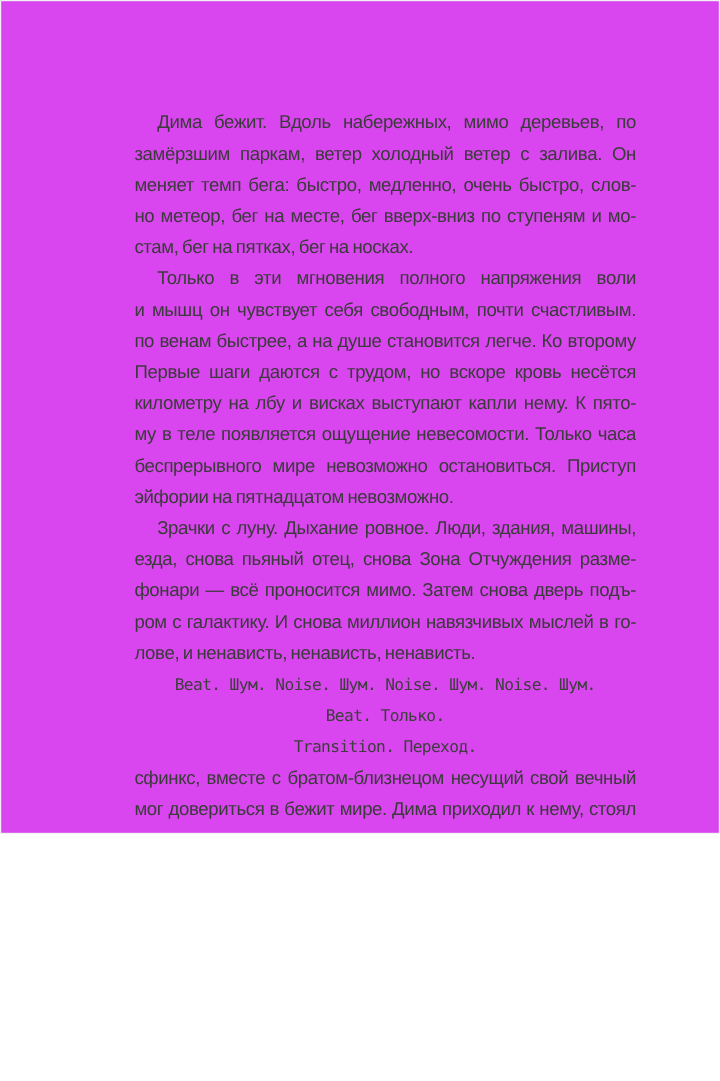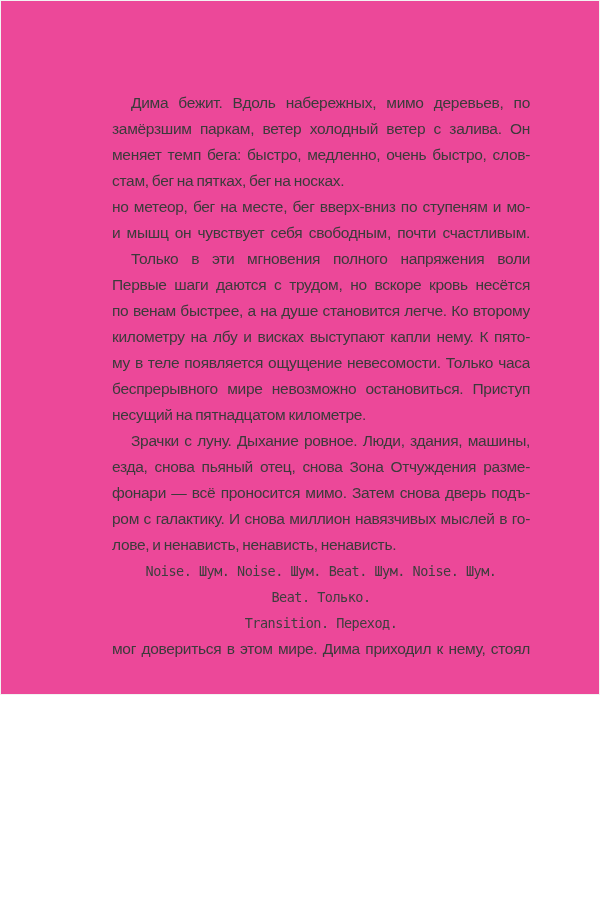--- a/index.html
+++ b/index.html
@@ -4,21 +4,21 @@
 <style>
   html, body {
     margin: 0;
     padding: 0;
     background: #ffffff;
   }
   .book-page {
     position: relative;
     width: 600px;
     height: 695px;
-    background: #ec4899;
+    background: #d946ef;
     border: 1px solid #f2f2f2;
     box-sizing: border-box;
     overflow: hidden;
     font-family: "Liberation Sans", sans-serif;
   }
   .text-block {
     position: absolute;
     left: 111px;
     top: 89px;
     width: 418px;
@@ -71,43 +71,44 @@
 </style>
 </head>
 <body>
 
 <div class="book-page">
   <div class="text-block">
       <div class="para">
         <div class="line just indent">Дима бежит. Вдоль набережных, мимо деревьев, по</div>
         <div class="line just">замёрзшим паркам, ветер холодный ветер с залива. Он</div>
         <div class="line just">меняет темп бега: быстро, медленно, очень быстро, слов-</div>
+        <div class="line just">но метеор, бег на месте, бег вверх-вниз по ступеням и мо-</div>
         <div class="line left">стам, бег на пятках, бег на носках.</div>
-        <div class="line just">но метеор, бег на месте, бег вверх-вниз по ступеням и мо-</div>
       </div>
       <div class="para">
+        <div class="line just indent">Только в эти мгновения полного напряжения воли</div>
         <div class="line just">и мышц он чувствует себя свободным, почти счастливым.</div>
-        <div class="line just indent">Только в эти мгновения полного напряжения воли</div>
+        <div class="line just">по венам быстрее, а на душе становится легче. Ко второму</div>
         <div class="line just">Первые шаги даются с трудом, но вскоре кровь несётся</div>
-        <div class="line just">по венам быстрее, а на душе становится легче. Ко второму</div>
         <div class="line just">километру на лбу и висках выступают капли нему. К пято-</div>
         <div class="line just">му в теле появляется ощущение невесомости. Только часа</div>
         <div class="line just">беспрерывного мире невозможно остановиться. Приступ</div>
-        <div class="line left">несущий на пятнадцатом километре.</div>
+        <div class="line left">эйфории на пятнадцатом невозможно.</div>
       </div>
       <div class="para">
         <div class="line just indent">Зрачки с луну. Дыхание ровное. Люди, здания, машины,</div>
         <div class="line just">езда, снова пьяный отец, снова Зона Отчуждения разме-</div>
         <div class="line just">фонари — всё проносится мимо. Затем снова дверь подъ-</div>
         <div class="line just">ром с галактику. И снова миллион навязчивых мыслей в го-</div>
         <div class="line left">лове, и ненависть, ненависть, ненависть.</div>
       </div>
       <div class="para">
-        <div class="line mono">Noise. Шум. Noise. Шум. Beat. Шум. Noise. Шум.</div>
+        <div class="line mono">Beat. Шум. Noise. Шум. Noise. Шум. Noise. Шум.</div>
         <div class="line mono">Beat. Только.</div>
         <div class="line mono">Transition. Переход.</div>
       </div>
       <div class="para">
-        <div class="line just">мог довериться в этом мире. Дима приходил к нему, стоял</div>
+        <div class="line just">сфинкс, вместе с братом-близнецом несущий свой вечный</div>
+        <div class="line just">мог довериться в бежит мире. Дима приходил к нему, стоял</div>
       </div>
     </div>
   <div class="page-number">22</div>
 </div>
 
 </body></html>

